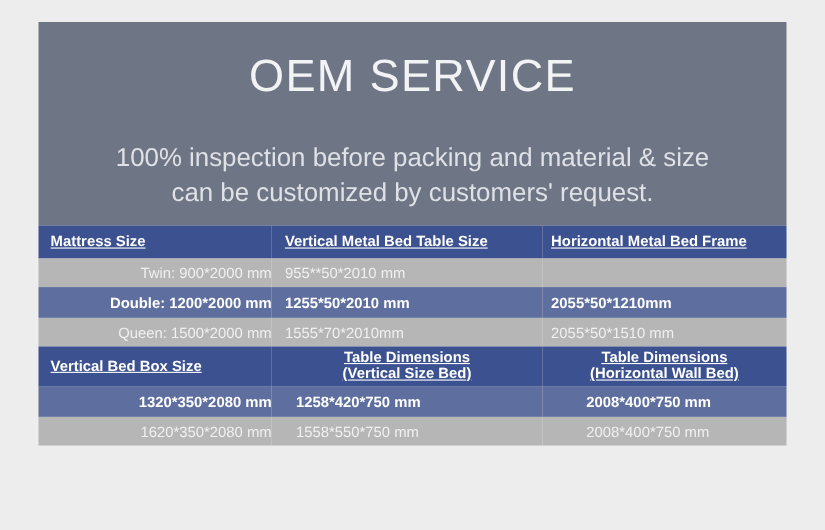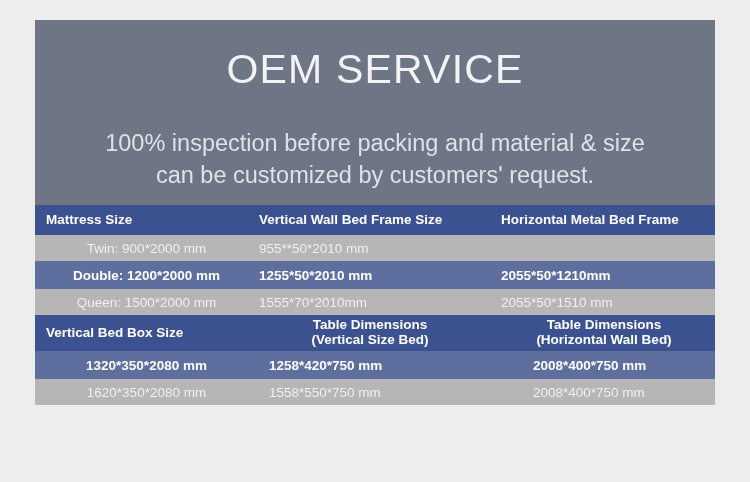--- a/index.html
+++ b/index.html
@@ -80,20 +80,21 @@
   .col-3 { width: 222px; }
 
   tr.row-header td {
     background: #3c5190;
     color: #ffffff;
     font-weight: bold;
     font-size: 13.5px;
     height: 30px;
     line-height: 1.08;
     padding: 3px 0 3px 0;
+    text-decoration: underline;
   }
   tr.row-header td.c1 { padding-left: 11px; text-align: left; }
   tr.row-header td.c2 { text-align: left; padding-left: 12px; }
   tr.row-header td.c3 { text-align: left; padding-left: 8px; }
 
   tr.row-header.two-line td { height: 36px; }
   tr.row-header.two-line td.c2,
   tr.row-header.two-line td.c3 {
     text-align: center;
     padding-left: 0;
@@ -108,21 +109,21 @@
   }
   tr.row-blue td {
     background: #5e6e9e;
     color: #ffffff;
     font-size: 13.5px;
     font-weight: bold;
     height: 28px;
   }
 
   tr.row-gray td.c1,
-  tr.row-blue td.c1 { padding-left: 11px; text-align: center; }
+  tr.row-blue td.c1 { padding-left: 11px; text-align: right; }
   tr.row-gray td.c2,
   tr.row-blue td.c2 { padding-left: 12px; text-align: left; }
   tr.row-gray td.c3,
   tr.row-blue td.c3 { padding-left: 8px; text-align: left; }
 
   
   tr.lower td.c2 { padding-left: 22px; }
   tr.lower td.c3 { padding-left: 40px; }
   .nl { display: block; }
 </style>
@@ -142,21 +143,21 @@
   <table class="spec-table">
     <colgroup>
       <col class="col-1">
         <col class="col-2">
         <col class="col-3">
     </colgroup>
     <tbody>
 
       <tr class="row-header">
         <td class="c1">Mattress Size</td>
-        <td class="c2">Vertical Wall Bed Frame Size</td>
+        <td class="c2">Vertical Metal Bed Table Size</td>
         <td class="c3">Horizontal Metal Bed Frame</td>
       </tr>
 
       <tr class="row-gray">
         <td class="c1">Twin: 900*2000 mm</td>
         <td class="c2">955**50*2010 mm</td>
         <td class="c3"></td>
       </tr>
       <tr class="row-blue">
         <td class="c1">Double: 1200*2000 mm</td>

